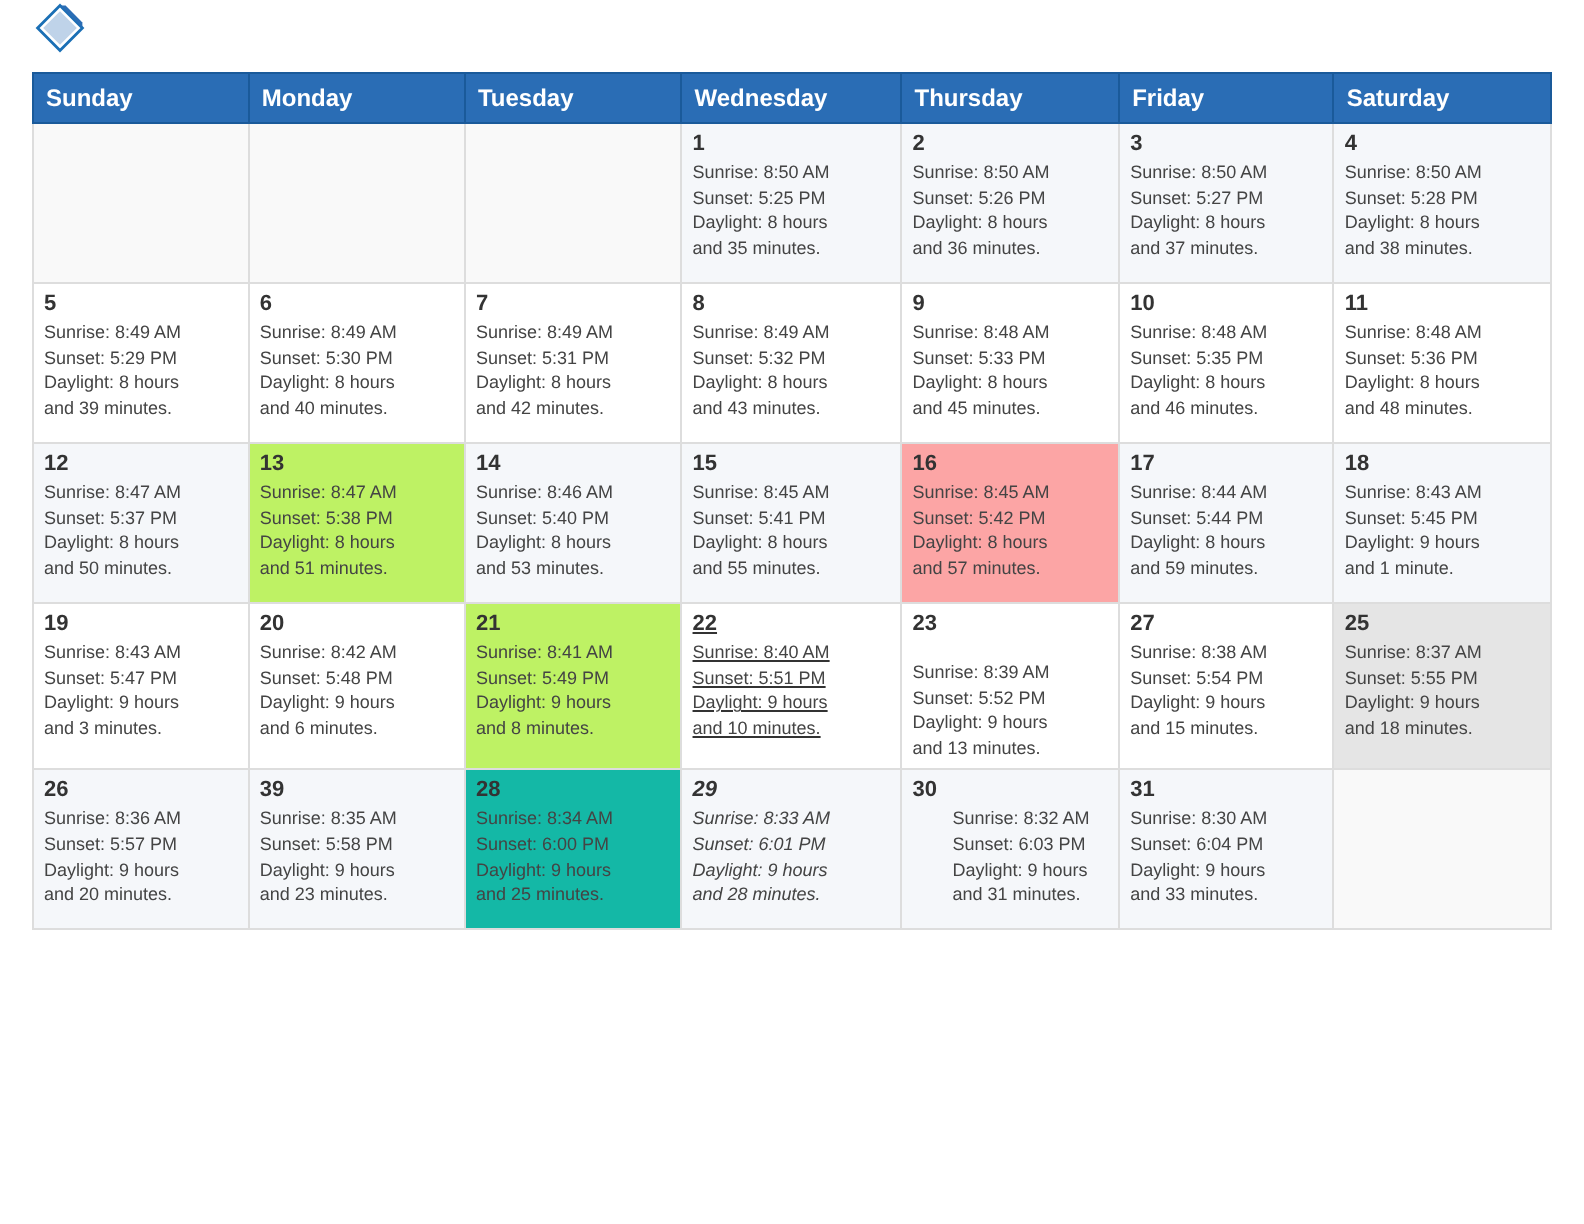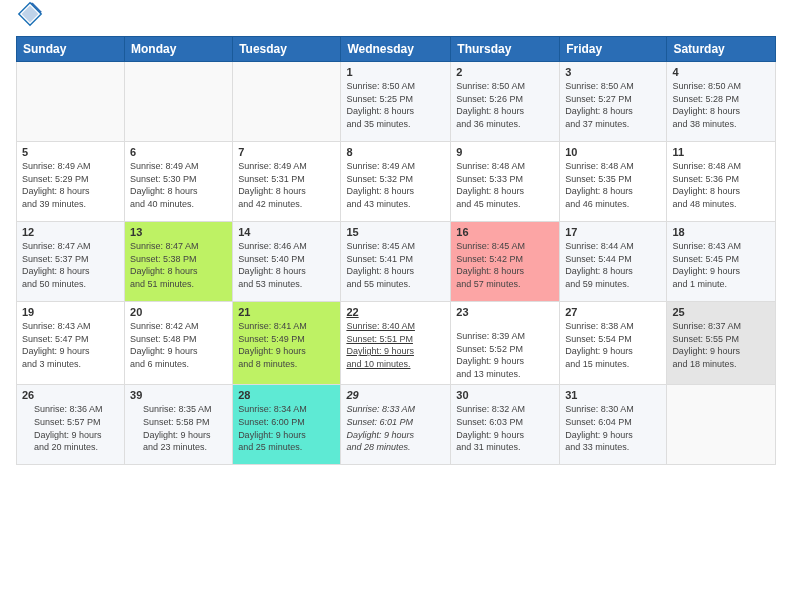--- a/index.html
+++ b/index.html
@@ -320,49 +320,49 @@
             <span class="day-num">25</span>
             <div class="day-info" style="white-space: pre-line;">Sunrise: 8:37 AM
 Sunset: 5:55 PM
 Daylight: 9 hours
 and 18 minutes.</div>
           </td>
         </tr>
         <tr>
           <td style="background-color: rgb(245, 247, 250);">
             <span class="day-num">26</span>
-            <div class="day-info" style="white-space: pre-line; margin-left: 12px;">Sunrise: 8:36 AM
+            <div class="day-info" style="white-space: pre-line;">Sunrise: 8:36 AM
 Sunset: 5:57 PM
 Daylight: 9 hours
 and 20 minutes.</div>
           </td>
           <td style="background-color: rgb(245, 247, 250);">
             <span class="day-num">39</span>
-            <div class="day-info" style="white-space: pre-line; margin-left: 13px;">Sunrise: 8:35 AM
+            <div class="day-info" style="white-space: pre-line;">Sunrise: 8:35 AM
 Sunset: 5:58 PM
 Daylight: 9 hours
 and 23 minutes.</div>
           </td>
-          <td style="background-color: #5eead4;">
+          <td style="background-color: #14b8a6;">
             <span class="day-num">28</span>
             <div class="day-info" style="white-space: pre-line;">Sunrise: 8:34 AM
 Sunset: 6:00 PM
 Daylight: 9 hours
 and 25 minutes.</div>
           </td>
           <td style="background-color: rgb(245, 247, 250); font-style: italic;">
             <span class="day-num">29</span>
             <div class="day-info" style="white-space: pre-line;">Sunrise: 8:33 AM
 Sunset: 6:01 PM
 Daylight: 9 hours
 and 28 minutes.</div>
           </td>
           <td style="background-color: rgb(245, 247, 250);">
             <span class="day-num">30</span>
-            <div class="day-info" style="white-space: pre-line;">Sunrise: 8:32 AM
+            <div class="day-info" style="white-space: pre-line; margin-left: 20px;">Sunrise: 8:32 AM
 Sunset: 6:03 PM
 Daylight: 9 hours
 and 31 minutes.</div>
           </td>
           <td style="background-color: rgb(245, 247, 250);">
             <span class="day-num">31</span>
             <div class="day-info" style="white-space: pre-line;">Sunrise: 8:30 AM
 Sunset: 6:04 PM
 Daylight: 9 hours
 and 33 minutes.</div>

